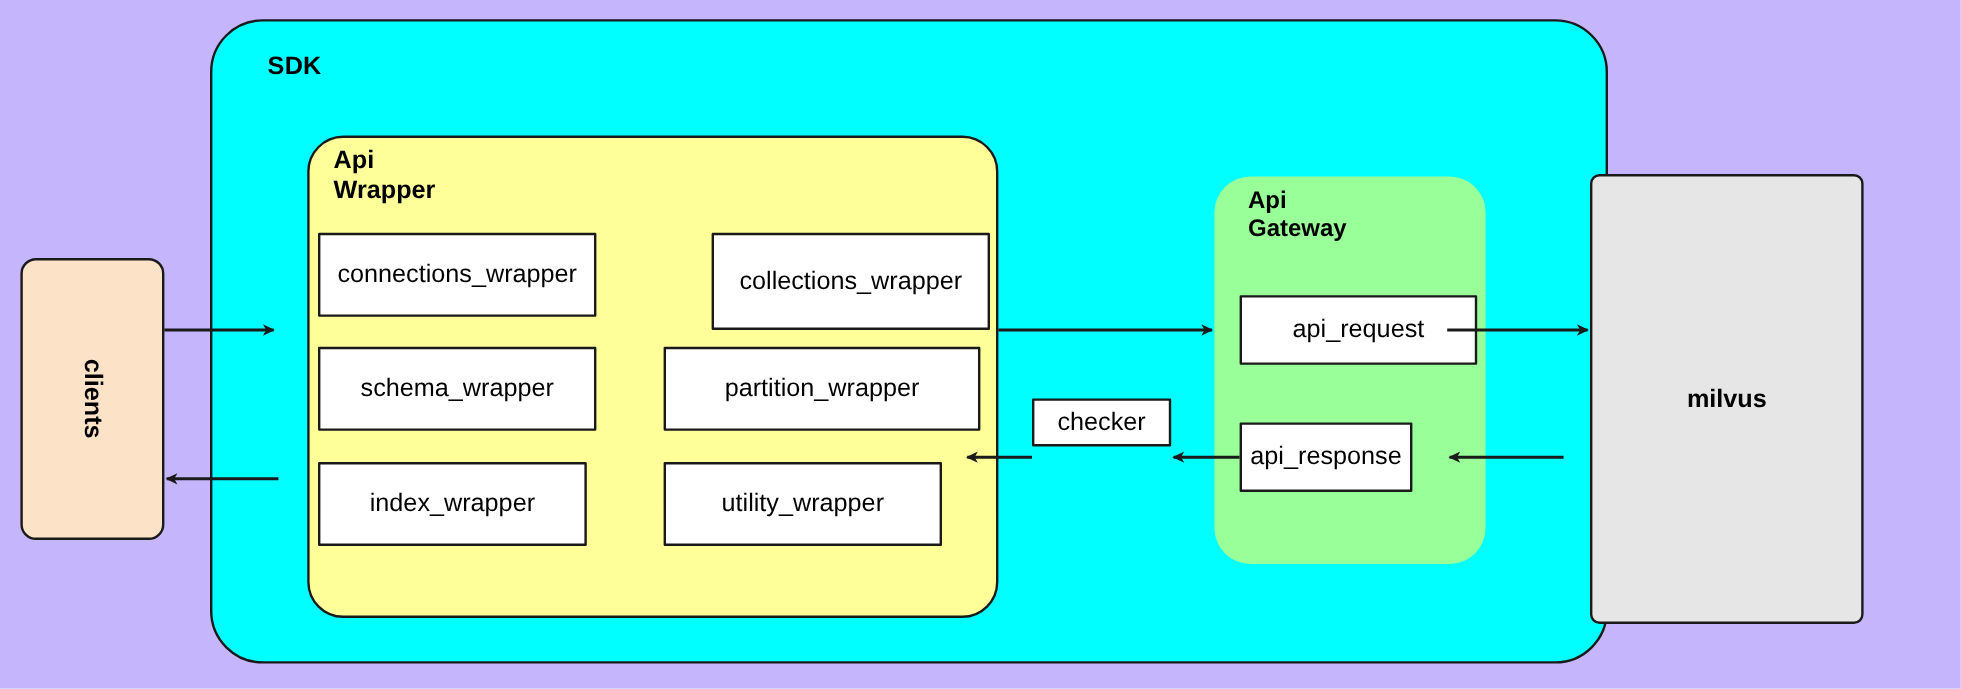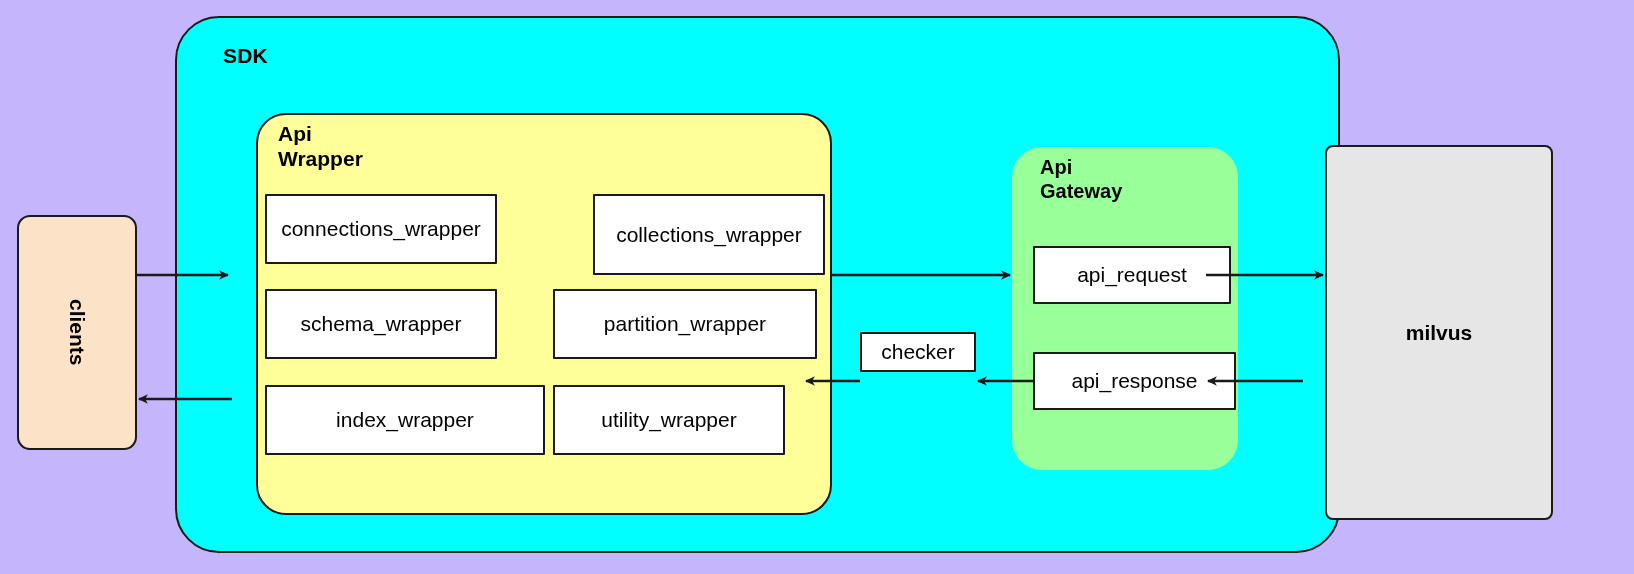--- a/index.html
+++ b/index.html
@@ -82,25 +82,25 @@
     border-radius:1px;
     font-size:21px;
     font-weight:normal;
   }
 
   
   #box-connections-wrapper{left:265px; top:194px; width:232px; height:70px;}
   #box-collections-wrapper{left:553px; top:194px; width:232px; height:81px;margin-left:40px;}
   #box-schema-wrapper     {left:265px; top:289px; width:232px; height:70px;}
   #box-partition-wrapper  {left:553px; top:289px; width:264px; height:70px;}
-  #box-index-wrapper      {left:265px; top:385px; width:280px; height:70px;}
+  #box-index-wrapper      {left:265px; top:385px; width:224px; height:70px;}
   #box-utility-wrapper    {left:553px; top:385px; width:232px; height:70px;}
 
   #box-api-request {left:1033px; top:246px; width:198px; height:58px;}
-  #box-api-response{left:1033px; top:352px; width:203px; height:58px;}
+  #box-api-response{left:1033px; top:352px; width:144px; height:58px;}
 
   #box-checker{left:860px; top:332px; width:116px; height:40px;}
 
   
   #box-clients{
     left:17px; top:215px;
     width:120px; height:235px;
     background:#fce3c8;
     border-radius:13px;
   }

